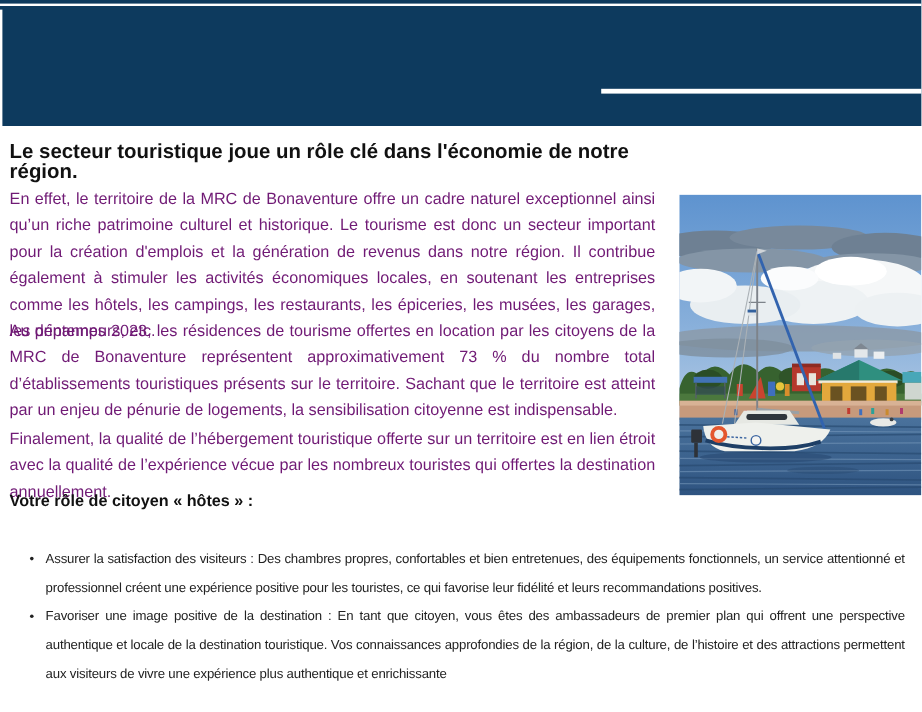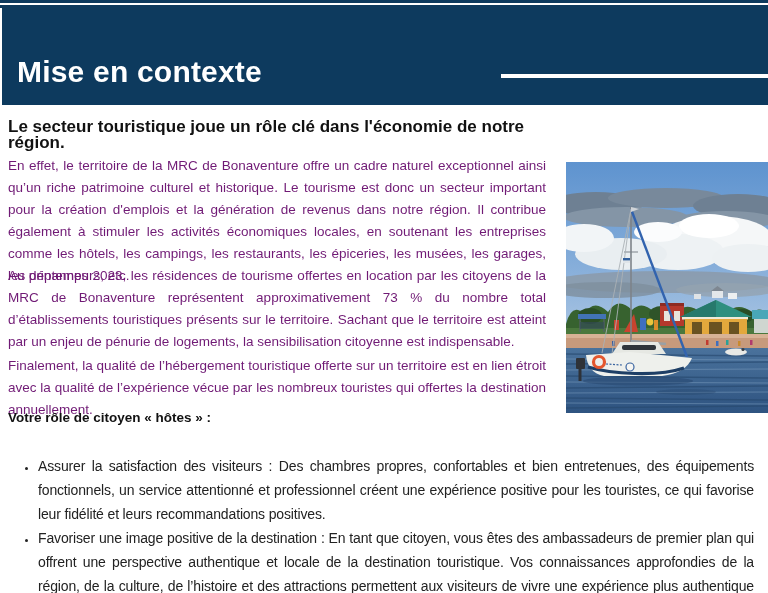--- a/index.html
+++ b/index.html
@@ -55,41 +55,40 @@
     position: absolute; left: 8px; top: 410px; width: 540px;
     font-size: 13.5px; line-height: 16px; font-weight: 700; color: #111111;
   }
 
   .bullets {
     position: absolute; left: 8px; top: 454px; width: 746px;
     list-style: disc outside;
     padding-left: 30px;
   }
   .bullets li {
-    font-size: 14px; line-height: 24px;
+    font-size: 11px; line-height: 24px;
     letter-spacing: -0.15px;
     text-align: justify; text-justify: inter-word;
     color: #222222;
   }
   .bullets li::marker { font-size: 11px; color: #222222; }
 
   
   .photo {
     position: absolute; left: 566px; top: 162px; width: 202px; height: 251px;
     overflow: hidden;
   }
   .photo svg { display: block; width: 202px; height: 251px; }
 </style>
 </head>
 <body>
 
 <div class="header">
   <div class="top-rule"></div>
   <div class="left-rule"></div>
-  <h1 class="title">Mise en contexte</h1>
   <div class="accent-line"></div>
 </div>
 
 <main>
   <p class="intro">Le secteur touristique joue un rôle clé dans l'économie de notre région.</p>
 
   <p class="para p1">En effet, le territoire de la MRC de Bonaventure offre un cadre naturel exceptionnel ainsi qu’un riche patrimoine culturel et historique. Le tourisme est donc un secteur important pour la création d'emplois et la génération de revenus dans notre région. Il contribue également à stimuler les activités économiques locales, en soutenant les entreprises comme les hôtels, les campings, les restaurants, les épiceries, les musées, les garages, les dépanneurs, etc.</p>
   <p class="para p2">Au printemps 2023, les résidences de tourisme offertes en location par les citoyens de la MRC de Bonaventure représentent approximativement 73 % du nombre total d’établissements touristiques présents sur le territoire. Sachant que le territoire est atteint par un enjeu de pénurie de logements, la sensibilisation citoyenne est indispensable.</p>
   <p class="para p3">Finalement, la qualité de l’hébergement touristique offerte sur un territoire est en lien étroit avec la qualité de l’expérience vécue par les nombreux touristes qui offertes la destination annuellement.</p>
 

